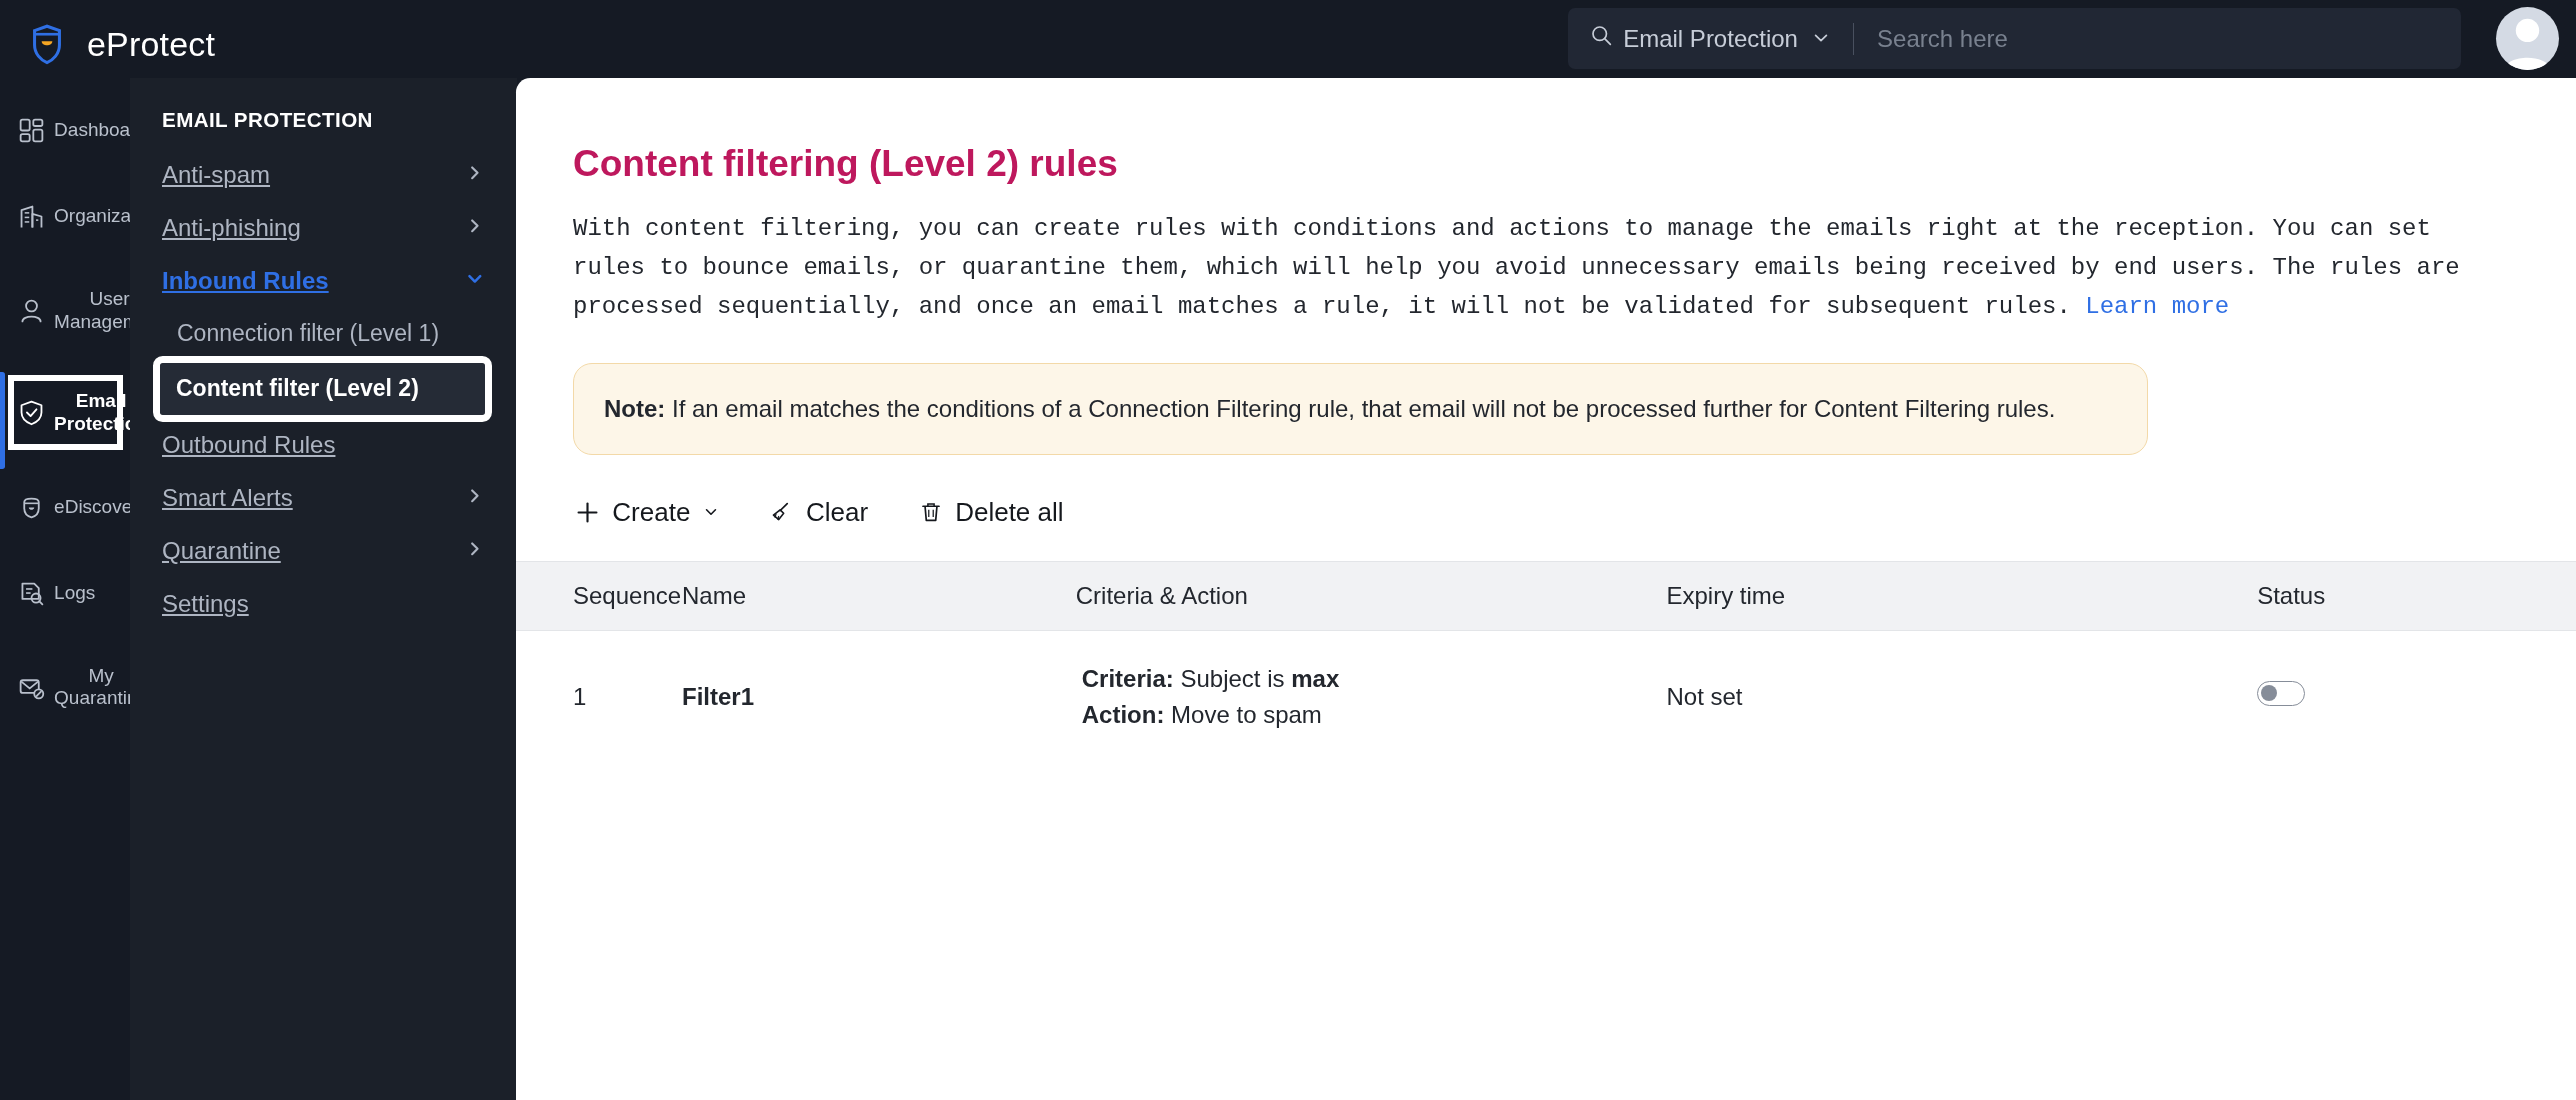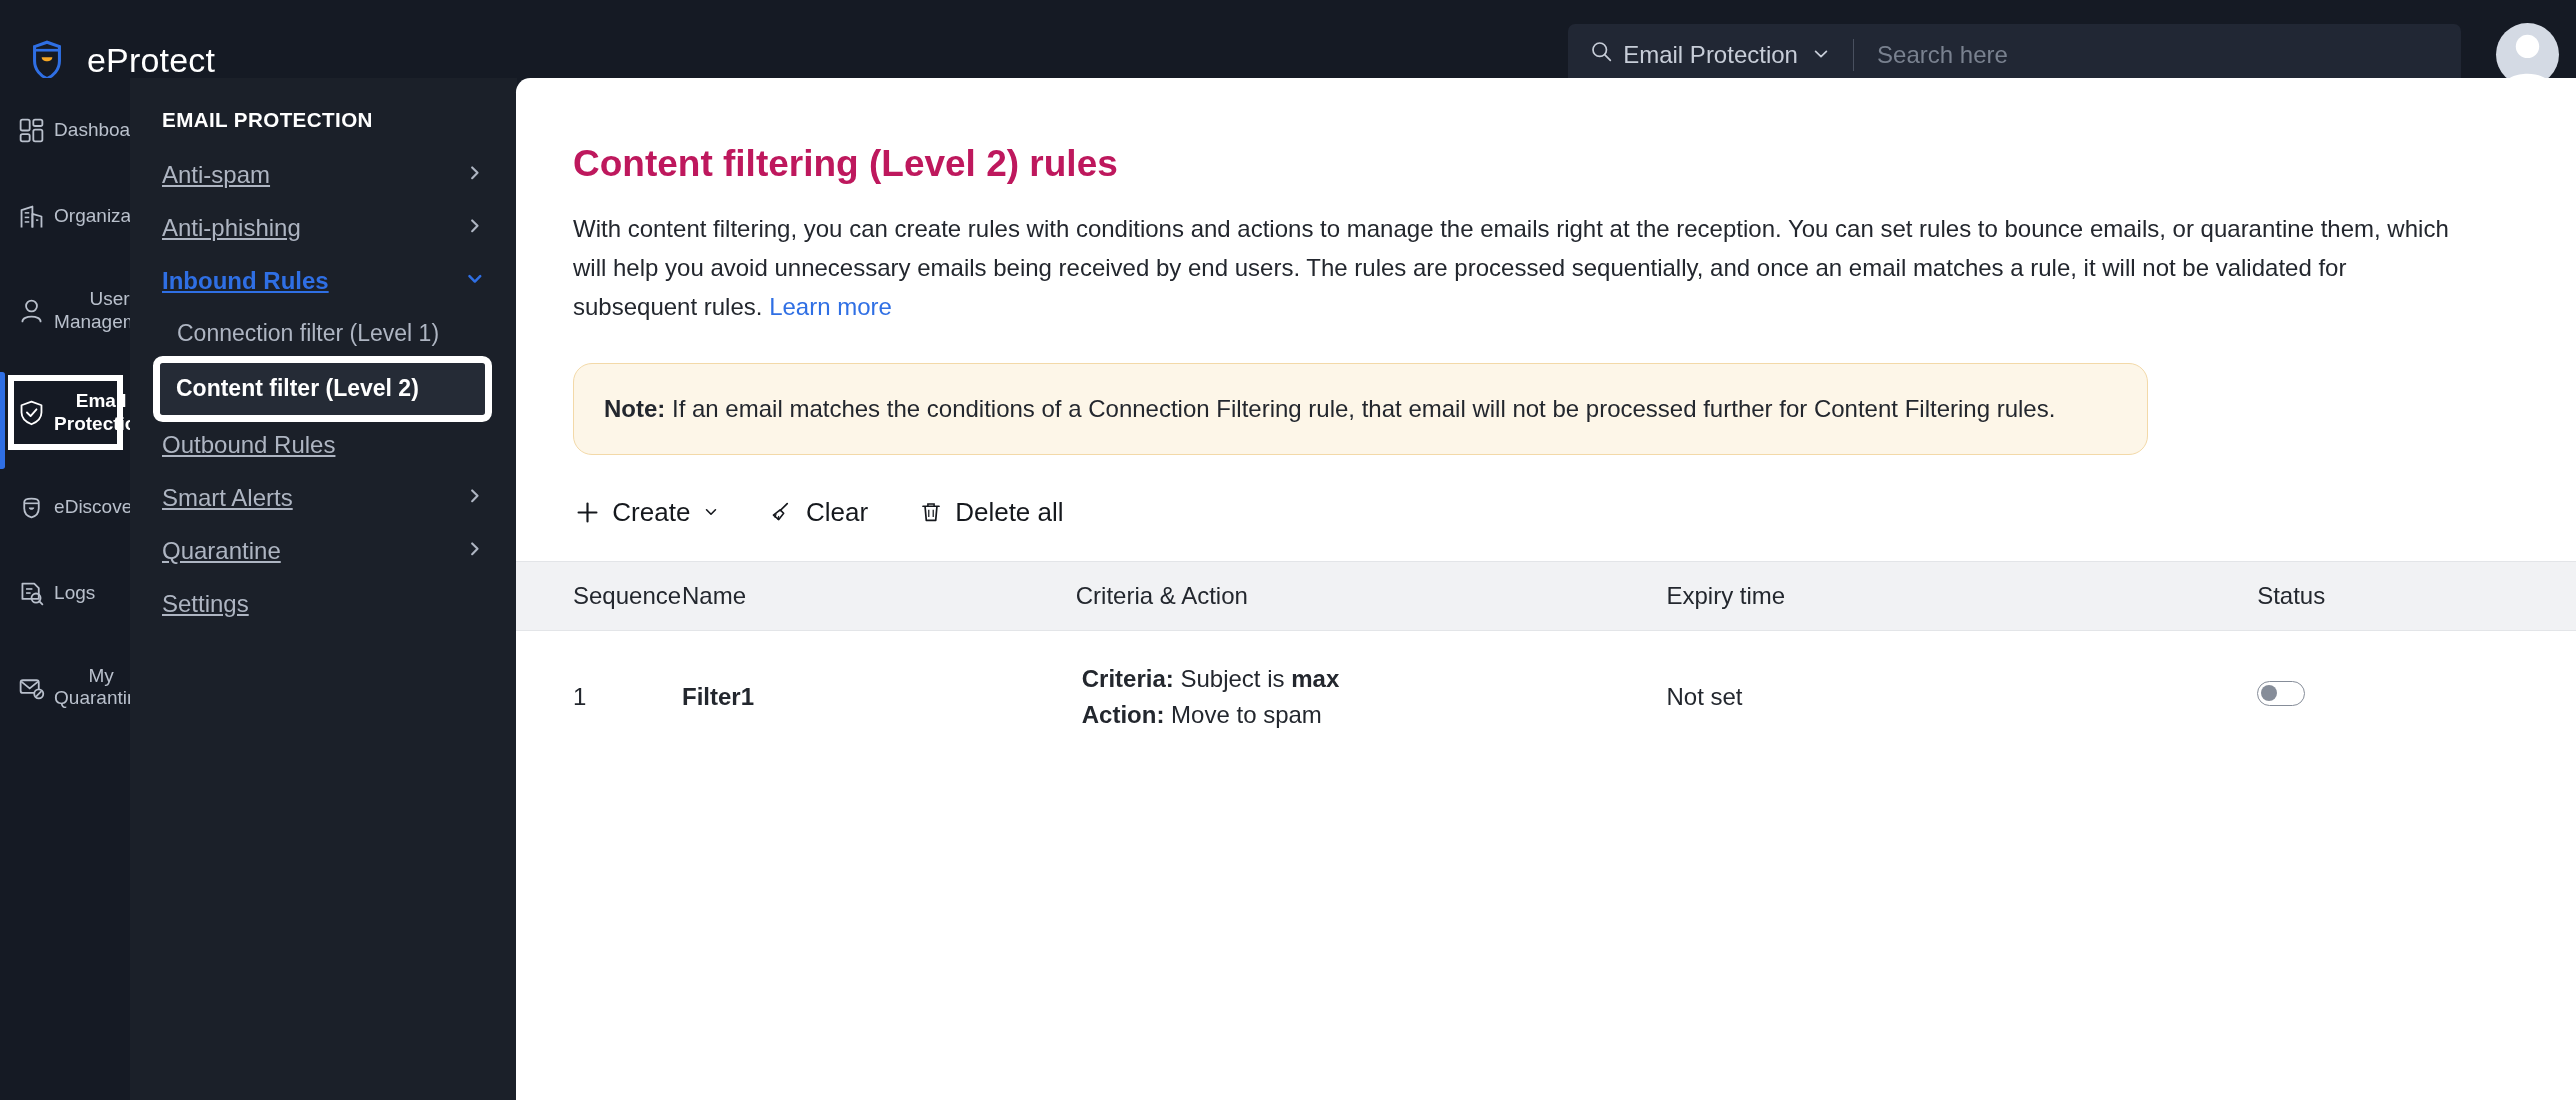--- a/index.html
+++ b/index.html
@@ -4,21 +4,21 @@
 <style>
   * { box-sizing: border-box; margin: 0; padding: 0; }
   html, body {
     width: 2576px; height: 1101px;
     background: #151a24;
     font-family: "Liberation Sans", sans-serif;
     overflow: hidden;
   }
   
   .topbar {
-    position: absolute; top: 16px; left: 0; width: 2576px; height: 88px;
+    position: absolute; top: 0; left: 0; width: 2576px; height: 88px;
     background: #151a24; display: flex; align-items: center;
   }
   .brand { display: flex; align-items: center; gap: 16px; padding-left: 23px; }
   .brand-logo { width: 48px; height: 48px; display: block; }
   .brand-name { color: #ffffff; font-size: 34px; font-weight: 400; letter-spacing: 0.2px; }
 
   .search-wrap {
     position: absolute; left: 1568px; top: 8px;
     width: 893px; height: 61px;
     background: #212734; border-radius: 7.2px;
@@ -100,21 +100,21 @@
     position: absolute; left: 516px; top: 78px;
     width: 2060px; height: 1023px;
     background: #ffffff; border-top-left-radius: 14.3px; overflow: hidden;
   }
   .page-title {
     font-size: 37px; font-weight: 700; color: #be185d;
     padding: 65px 0 0 57px;
   }
   .page-desc {
     font-size: 24px; line-height: 39px; color: #23272e;
-    padding: 24px 57px 0 57px; max-width: 2005px;
+    padding: 24px 57px 0 57px; max-width: 2005px; font-family: Liberation Mono, monospace;
   }
   .learn-more { color: #2f6fe4; cursor: pointer; text-decoration: none; }
 
   .note {
     margin: 37px 0 0 57px; width: 1575px;
     background: #fdf6e8; border: 1.8px solid #f3d9a8; border-radius: 19px;
     padding: 29px 30px; font-size: 24px; color: #23272e; line-height: 32px;
   }
   .note b { font-weight: 700; }
 

